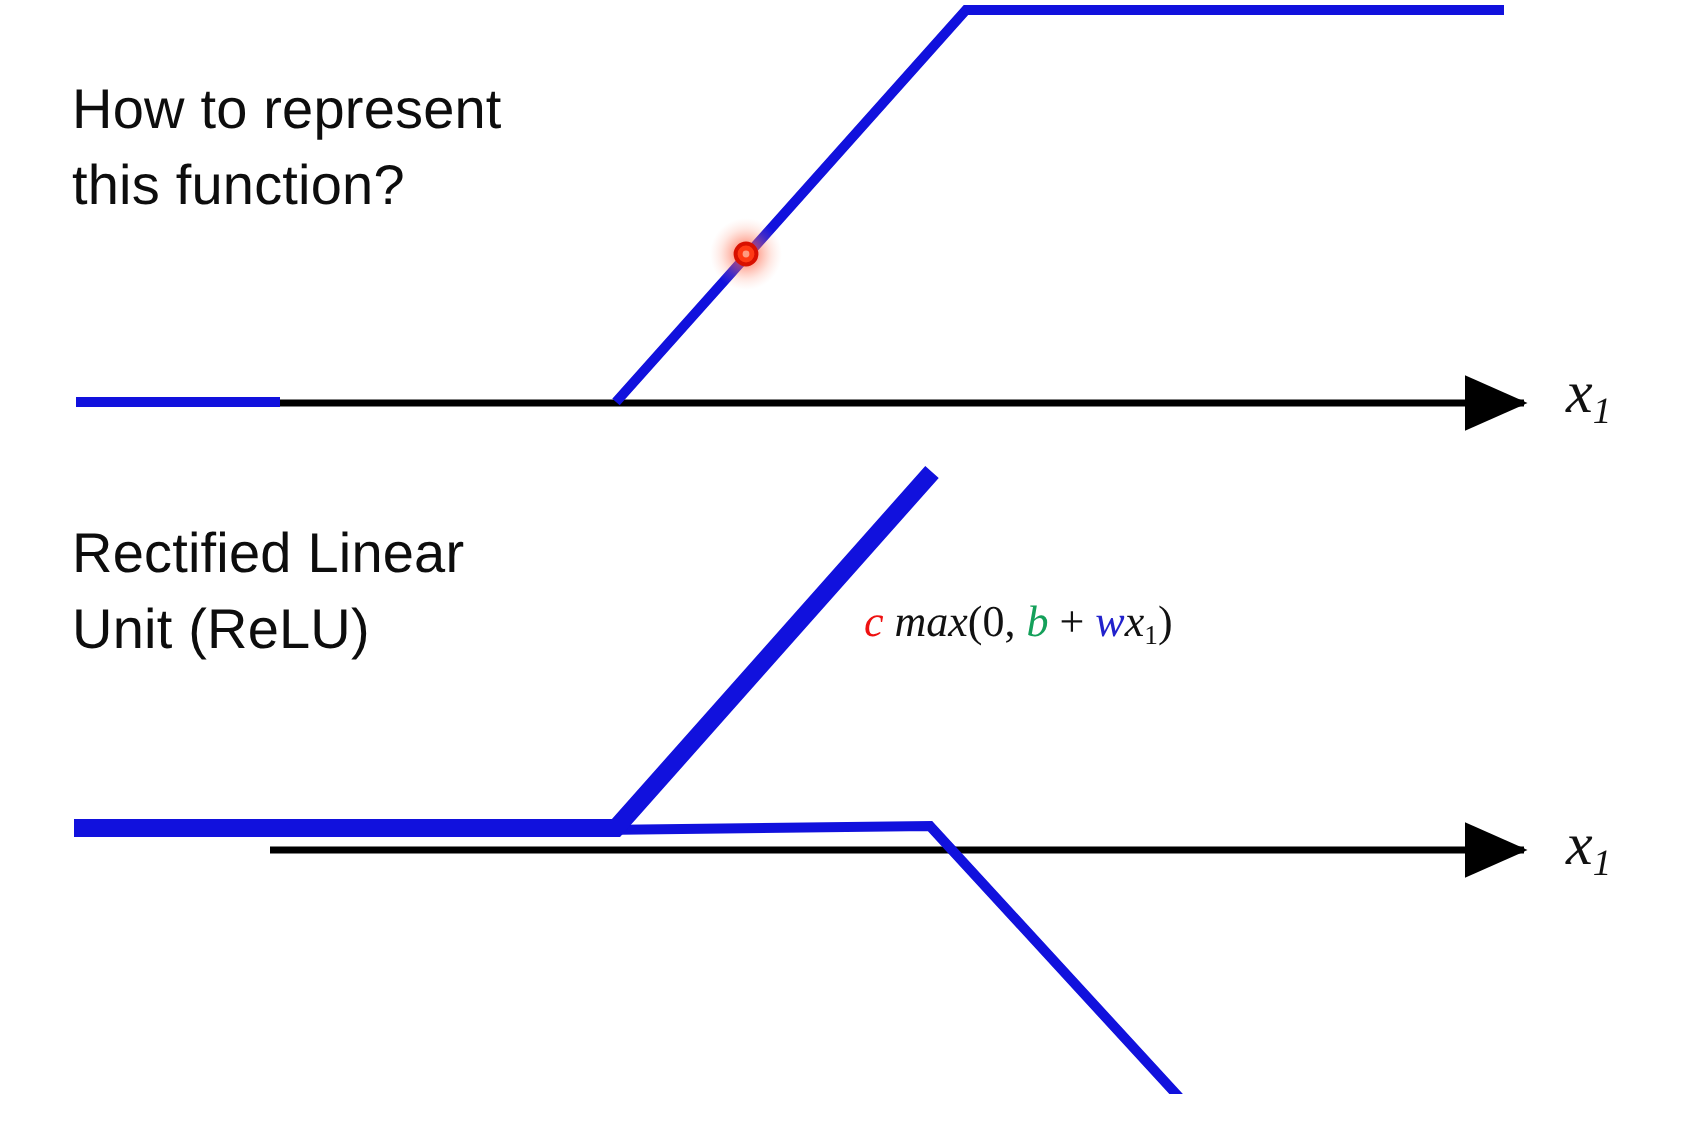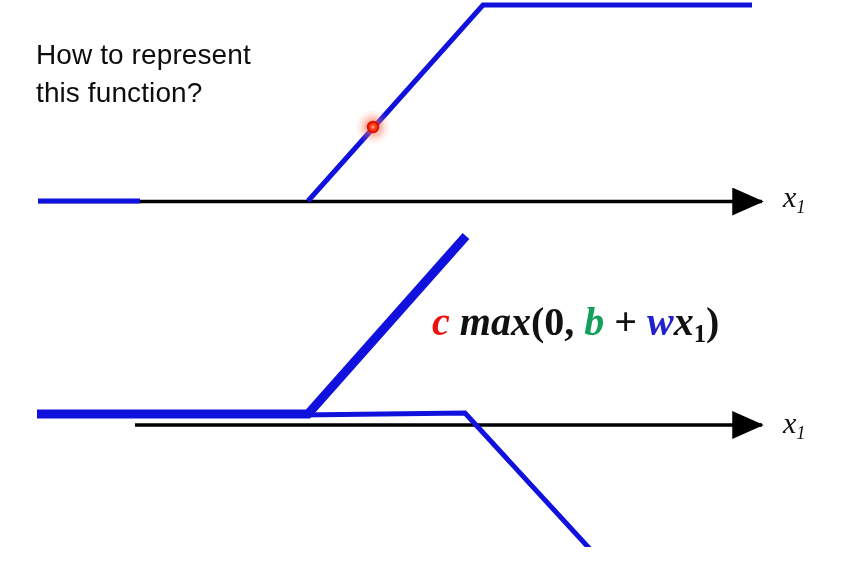--- a/index.html
+++ b/index.html
@@ -26,24 +26,23 @@
     white-space: pre;
   }
   #caption-top   { left: 36px; top: 36px; }
   #caption-bot   { left: 36px; top: 258px; }
 
   .plot { position: absolute; left: 0; top: 0; }
 
   .formula {
     position: absolute;
     font-family: "Liberation Serif", serif;
-    font-size: 40px;
+    font-size: 22px;
     color: #111111;
     white-space: pre;
-    font-weight: bold;
   }
   .formula .it { font-style: italic; }
   .formula sub {
     font-size: 0.62em;
     vertical-align: -0.28em;
   }
   #formula-1 { left: 432px; top: 298px; }
   #formula-2 { left: 566px; top: 470px; }
 
   .axis-label {
@@ -64,20 +63,22 @@
   #xlabel-bot { left: 783px; top: 406px; }
 </style>
 </head>
 <body>
 
 <div id="slide">
 
   <div class="caption" id="caption-top">How to represent
 this function?</div>
 
+  <div class="caption" id="caption-bot">Rectified Linear
+Unit (ReLU)</div>
 
   <svg class="plot" width="849" height="573" viewBox="0 0 849 573">
     <defs>
       <radialGradient id="redglow" cx="50%" cy="50%" r="50%">
         <stop offset="0%" stop-color="#FF5533" stop-opacity="0.95"></stop>
         <stop offset="35%" stop-color="#FF6A4D" stop-opacity="0.55"></stop>
         <stop offset="70%" stop-color="#FF8A70" stop-opacity="0.20"></stop>
         <stop offset="100%" stop-color="#FFB0A0" stop-opacity="0"></stop>
       </radialGradient>
       <marker id="arrowhead" markerWidth="9" markerHeight="8" refX="8.5" refY="4" orient="auto" markerUnits="strokeWidth">

